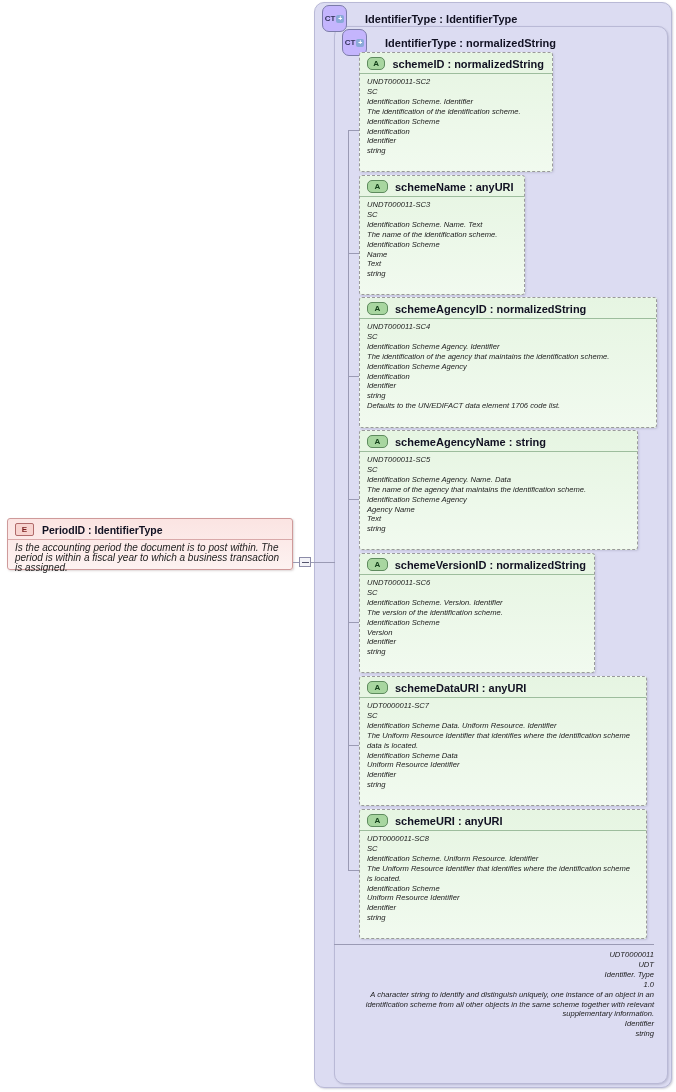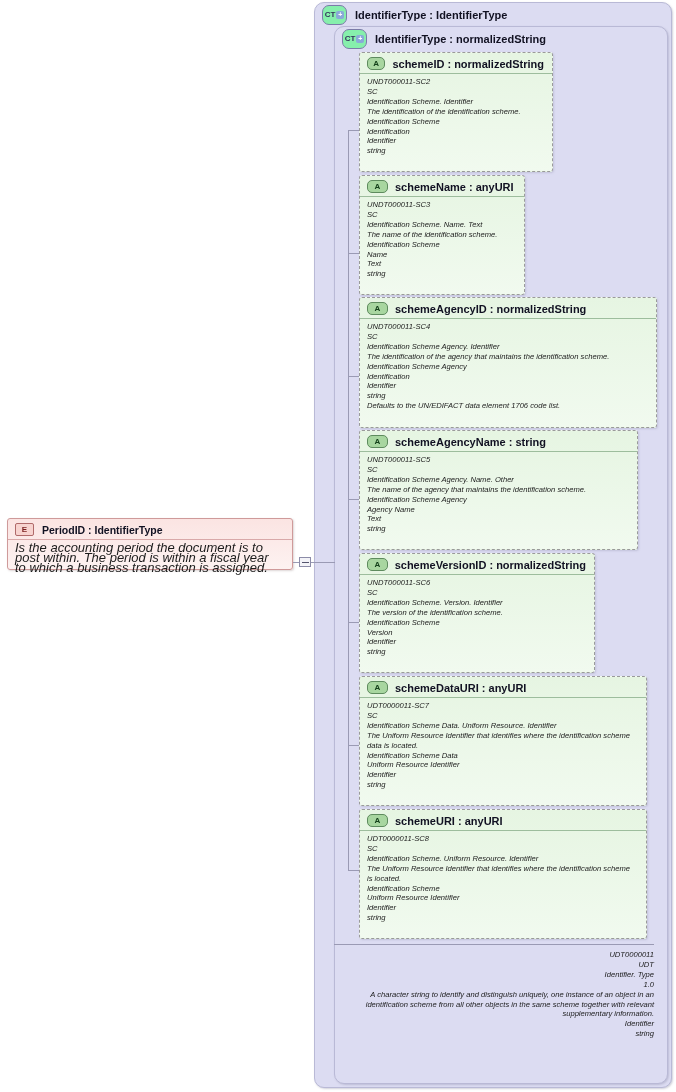--- a/index.html
+++ b/index.html
@@ -38,38 +38,38 @@
   .ct-header{
     position:absolute;
     display:flex;align-items:center;gap:8px;
     white-space:nowrap;
   }
   .ct-header.h1{left:322px;top:5px;}
   .ct-header.h2{left:342px;top:29px;}
 
   .ct-badge{
     display:inline-flex;align-items:center;justify-content:center;
-    width:25px;height:20px;
+    width:25px;height:27px;
     border:1px solid #7b7ba8;
     border-radius:7px;
-    background:#86efac;
+    background:#c4b5fd;
     font-size:8px;font-weight:bold;color:#32325a;
     letter-spacing:0px;
     box-sizing:border-box;
     line-height:1;
   }
   .ct-badge .plus{
     display:inline-block;width:8px;height:8px;
     margin-left:1px;border-radius:2px;
     background:#8aa9d8;
     color:#fff;font-size:7px;line-height:8px;text-align:center;
     font-weight:bold;
   }
   .ct-title{
-    font-size:11px;font-weight:bold;color:#111122;
+    font-size:11px;font-weight:bold;color:#111122;margin-left:10px;
   }
 
   
   .attr{
     position:absolute;
     box-sizing:border-box;
     border:1px dashed #9a9a9a;
     border-radius:3px;
     background:linear-gradient(to bottom,#e6f5e2,#f1faef);
     box-shadow:1px 1px 2px rgba(120,120,150,.25);
@@ -125,21 +125,21 @@
     width:19px;height:13px;
     border:1px solid #b06a6a;
     border-radius:2px;
     background:#f7d3cf;
     font-size:8px;font-weight:bold;color:#7a1f1f;
     box-sizing:border-box;line-height:1;
   }
   .elem-name{font-size:10.5px;font-weight:bold;color:#111122;white-space:nowrap;}
   .elem-doc{
     padding:3px 9px 0 7px;
-    font-size:13px;font-style:italic;color:#1b1b1b;line-height:9.9px;
+    font-size:10px;font-style:italic;color:#1b1b1b;line-height:9.9px;
   }
 
   
   .expander{
     position:absolute;
     left:299px;top:557px;
     width:12px;height:10px;
     box-sizing:border-box;
     border:1px solid #8c8ca8;
     background:#f3f3f8;
@@ -248,21 +248,21 @@
   </div>
 
   <div class="attr" style="left:359px;top:430px;width:279px;height:120px;">
     <div class="attr-head">
       <span class="a-badge">A</span>
       <span class="attr-name">schemeAgencyName : string</span>
     </div>
     <div class="attr-doc">
       <div>UNDT000011-SC5</div>
       <div>SC</div>
-      <div>Identification Scheme Agency. Name. Other</div>
+      <div>Identification Scheme Agency. Name. Data</div>
       <div>The name of the agency that maintains the identification scheme.</div>
       <div>Identification Scheme Agency</div>
       <div>Agency Name</div>
       <div>Text</div>
       <div>string</div>
     </div>
   </div>
 
   <div class="attr" style="left:359px;top:553px;width:236px;height:120px;">
     <div class="attr-head">

